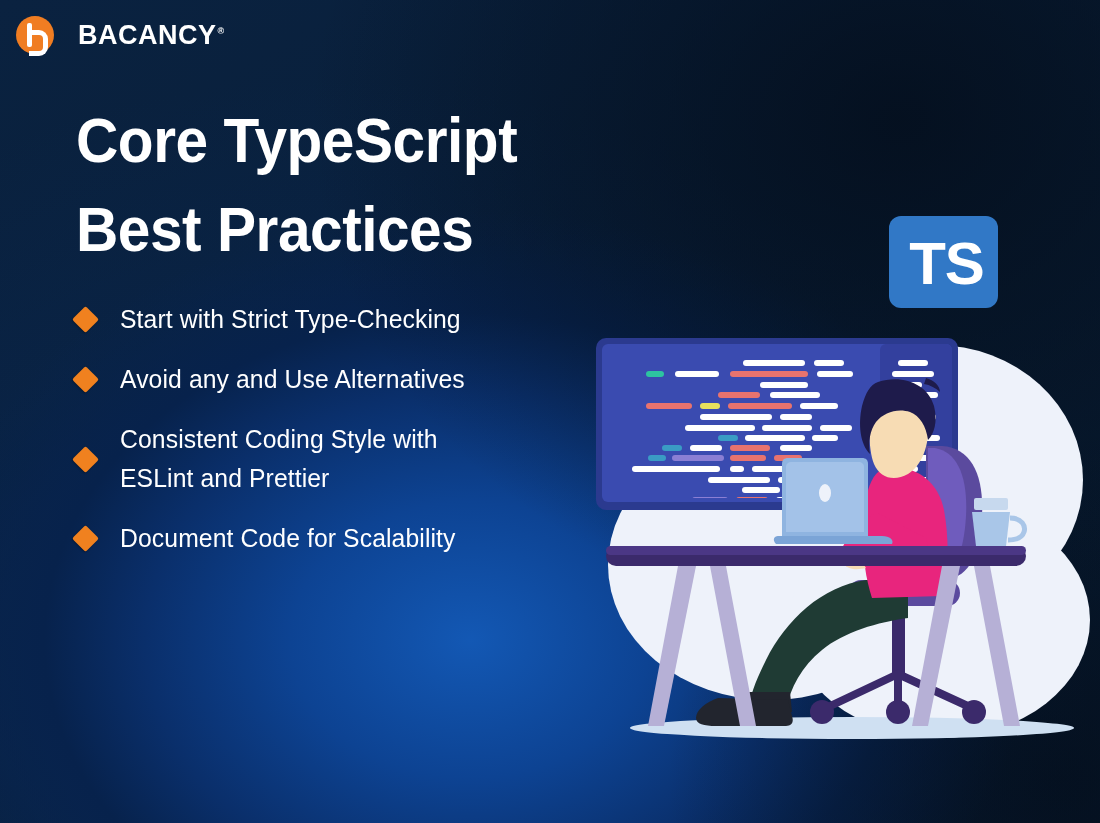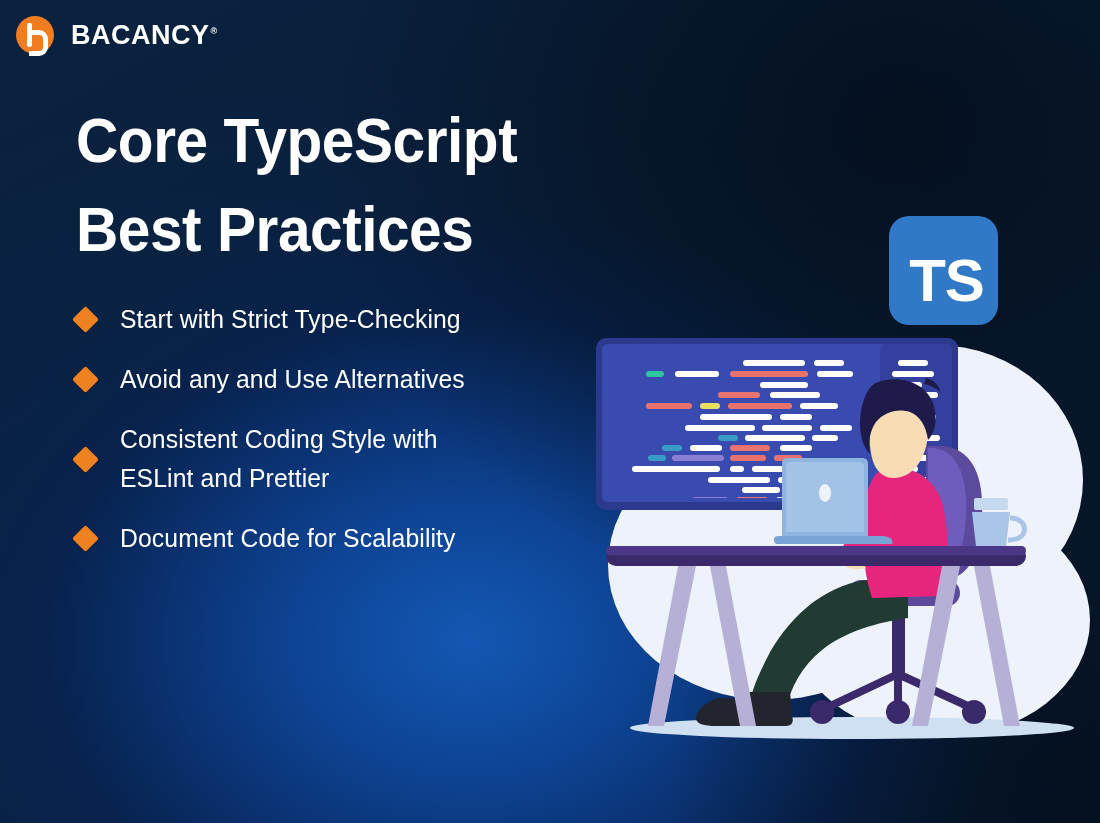--- a/index.html
+++ b/index.html
@@ -21,21 +21,21 @@
   #bg-vignette{
     position:absolute; inset:0;
     background:
       radial-gradient(ellipse 820px 700px at 900px 120px, rgba(4,14,28,0.85) 0%, rgba(4,14,28,0.35) 45%, rgba(4,14,28,0) 72%),
       radial-gradient(ellipse 560px 500px at 1060px 780px, rgba(4,14,28,0.7) 0%, rgba(4,14,28,0) 70%);
   }
 
   
   #logo{
     position:absolute; left:16px; top:16px;
-    display:flex; align-items:center; gap:17px;
+    display:flex; align-items:center; gap:24px;
   }
   #logo-mark{
     width:38px; height:38px; border-radius:50%;
     background:#f07d22; position:relative; flex:0 0 auto;
   }
   #logo-mark::before{
     content:""; position:absolute; left:11px; top:7px;
     width:5px; height:24px; background:#fff; border-radius:2px;
   }
   #logo-mark::after{
@@ -89,22 +89,22 @@
     font-size:25.5px; line-height:1.53;
     font-weight:400;
     letter-spacing:0.1px;
     transform:scaleX(0.97); transform-origin:left center;
     white-space:pre-line;
   }
 
   
   #ts-logo{
     position:absolute; left:889px; top:216px;
-    width:109px; height:109px;
-    background:#3178c6; border-radius:20px;
+    width:109px; height:92px;
+    background:#3178c6; border-radius:12px;
     display:flex; align-items:flex-end; justify-content:center;
   }
   #ts-logo-text{
     color:#ffffff; font-size:60px; font-weight:700;
     font-family:"Liberation Sans", sans-serif;
     line-height:1; letter-spacing:-1px;
     padding-bottom:14px; padding-left:6px;
   }
 
   

